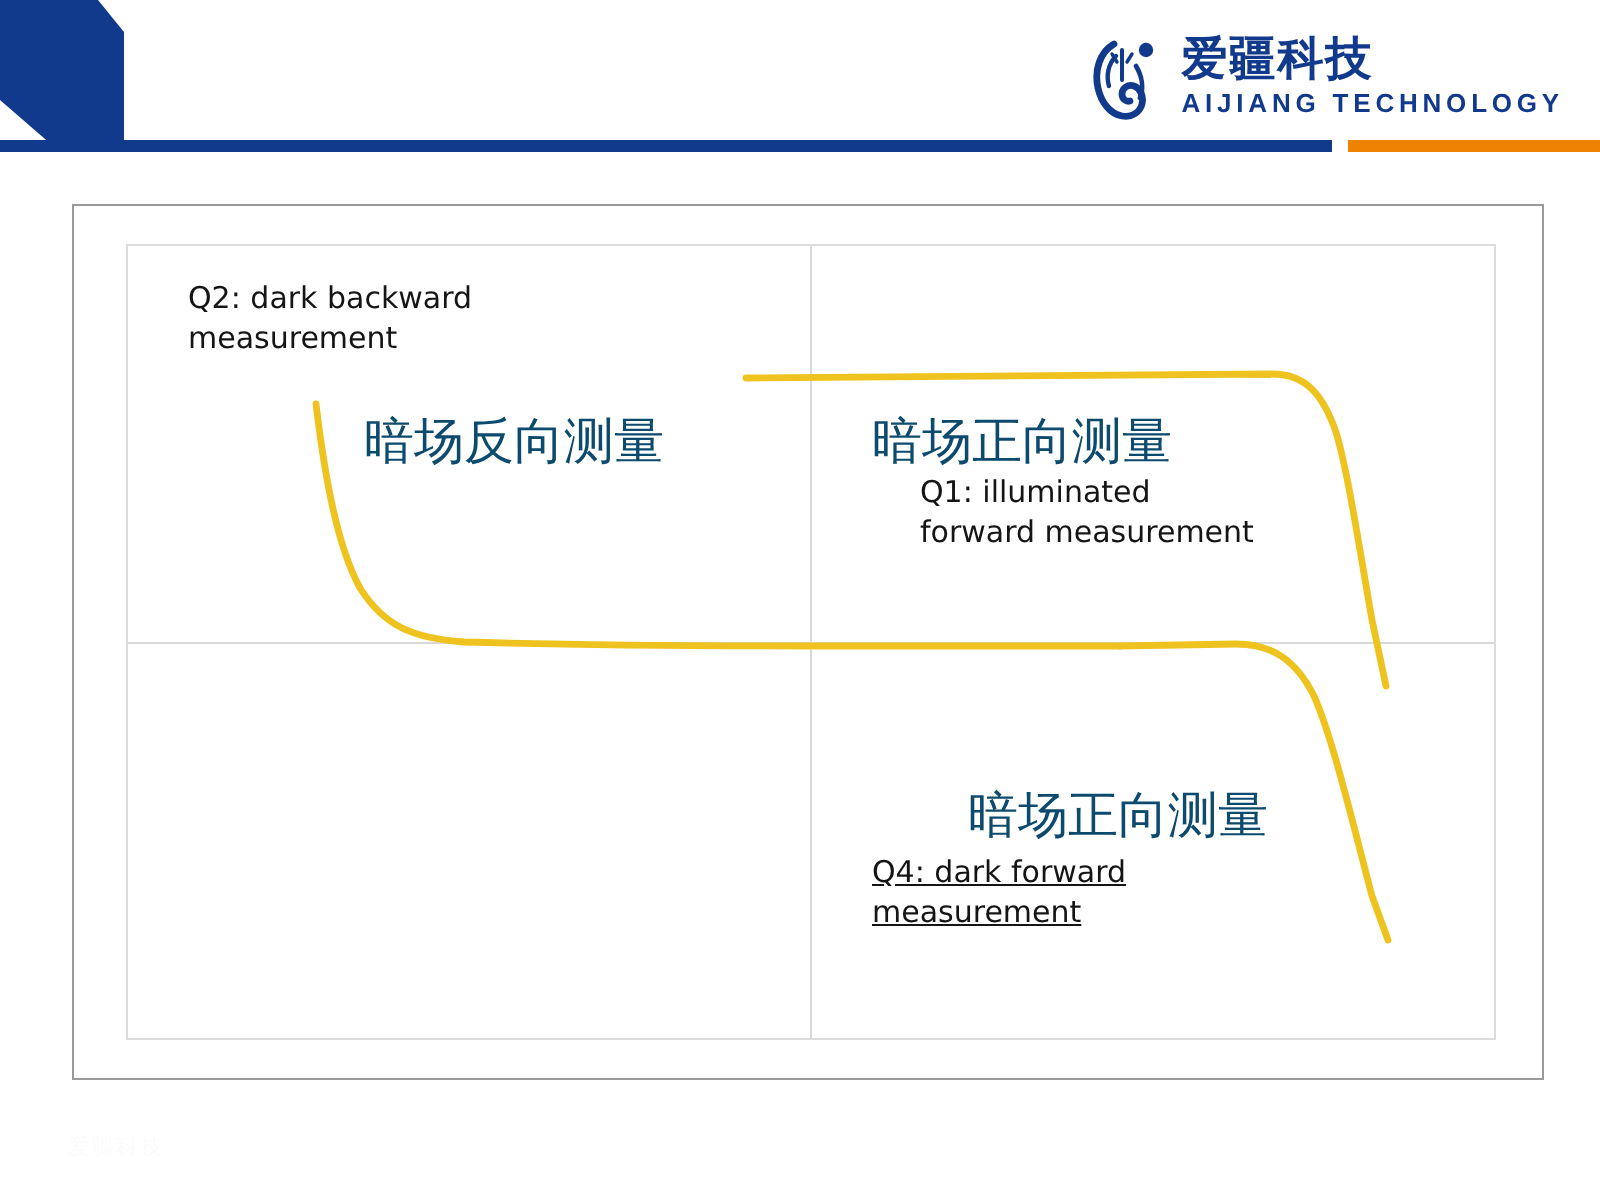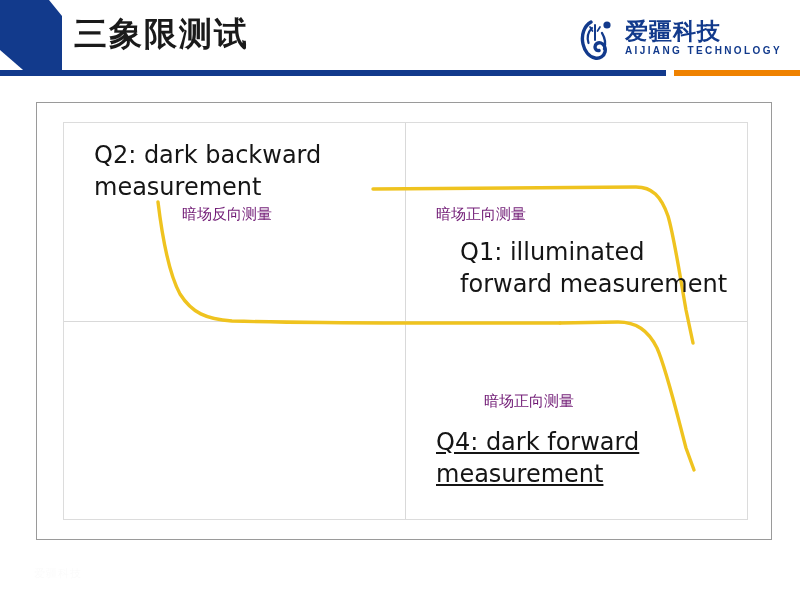--- a/index.html
+++ b/index.html
@@ -92,21 +92,21 @@
   #logo-cn {
     font-size: 23px;
     font-weight: 700;
     color: #123a8c;
     letter-spacing: 1px;
     font-family: "DejaVu Sans", "Liberation Sans", sans-serif;
     white-space: nowrap;
   }
   #logo-en {
     margin-top: 3px;
-    font-size: 10px;
+    font-size: 13px;
     font-weight: 700;
     color: #123a8c;
     letter-spacing: 2.4px;
     white-space: nowrap;
   }
 
   
   #diagram-outer-frame {
     position: absolute;
     left: 36px;
@@ -155,28 +155,28 @@
     height: 600px;
     pointer-events: none;
   }
 
   
   .label-block {
     position: absolute;
     white-space: pre-line;
   }
   .label-en {
-    font-size: 24px;
+    font-size: 15px;
     color: #151515;
     line-height: 1.33;
     font-family: "DejaVu Sans", "Liberation Sans", sans-serif;
   }
   .label-cn {
-    font-size: 15px;
-    color: #701a75;
+    font-size: 25px;
+    color: #0c4a6e;
     line-height: 1.3;
     font-family: "DejaVu Sans", "Liberation Sans", sans-serif;
   }
 
   #label-q2-en  { left: 94px;  top: 140px; }
   #label-q2-cn  { left: 182px; top: 205px; }
   #label-q1-cn  { left: 436px; top: 205px; }
   #label-q1-en  { left: 460px; top: 237px; }
   #label-q4-cn  { left: 436px; top: 392px; margin-left: 48px; }
   #label-q4-en  { left: 436px; top: 427px; text-decoration: underline; }
@@ -194,21 +194,20 @@
 </style>
 </head>
 <body>
 
 <div id="slide-header">
 
   <svg id="header-blue-shape" viewBox="0 0 64 76" preserveAspectRatio="none" aria-hidden="true">
     <polygon points="0,0 49,0 62,16 62,76 30,76 0,50" fill="#123a8c"></polygon>
   </svg>
 
-  <div id="header-title">三象限测试</div>
 
   <div id="brand-logo">
     <svg id="logo-mark" viewBox="0 0 40 44" aria-hidden="true">
       <path d="M13 6 C6 10, 3 19, 5 28 C6.5 35, 11 41, 17 42 C22 43, 26 40, 27 36 C28 32, 26 28, 23 27 C20 26, 17 28, 17 31 C17 33.5, 19 35, 21 34.5" fill="none" stroke="#123a8c" stroke-width="3.4" stroke-linecap="round"></path>
       <path d="M14 12 C10 16, 9 22, 10.5 27" fill="none" stroke="#123a8c" stroke-width="2.2" stroke-linecap="round"></path>
       <path d="M17 9 L17 24" stroke="#123a8c" stroke-width="2" stroke-linecap="round"></path>
       <path d="M12 11 L14.5 15" stroke="#123a8c" stroke-width="1.7" stroke-linecap="round"></path>
       <path d="M22 11 L19.5 15" stroke="#123a8c" stroke-width="1.7" stroke-linecap="round"></path>
       <path d="M24 17 C27 22, 28 28, 26 33" fill="none" stroke="#123a8c" stroke-width="2.4" stroke-linecap="round"></path>
       <circle cx="29" cy="9" r="3.6" fill="#123a8c"></circle>

